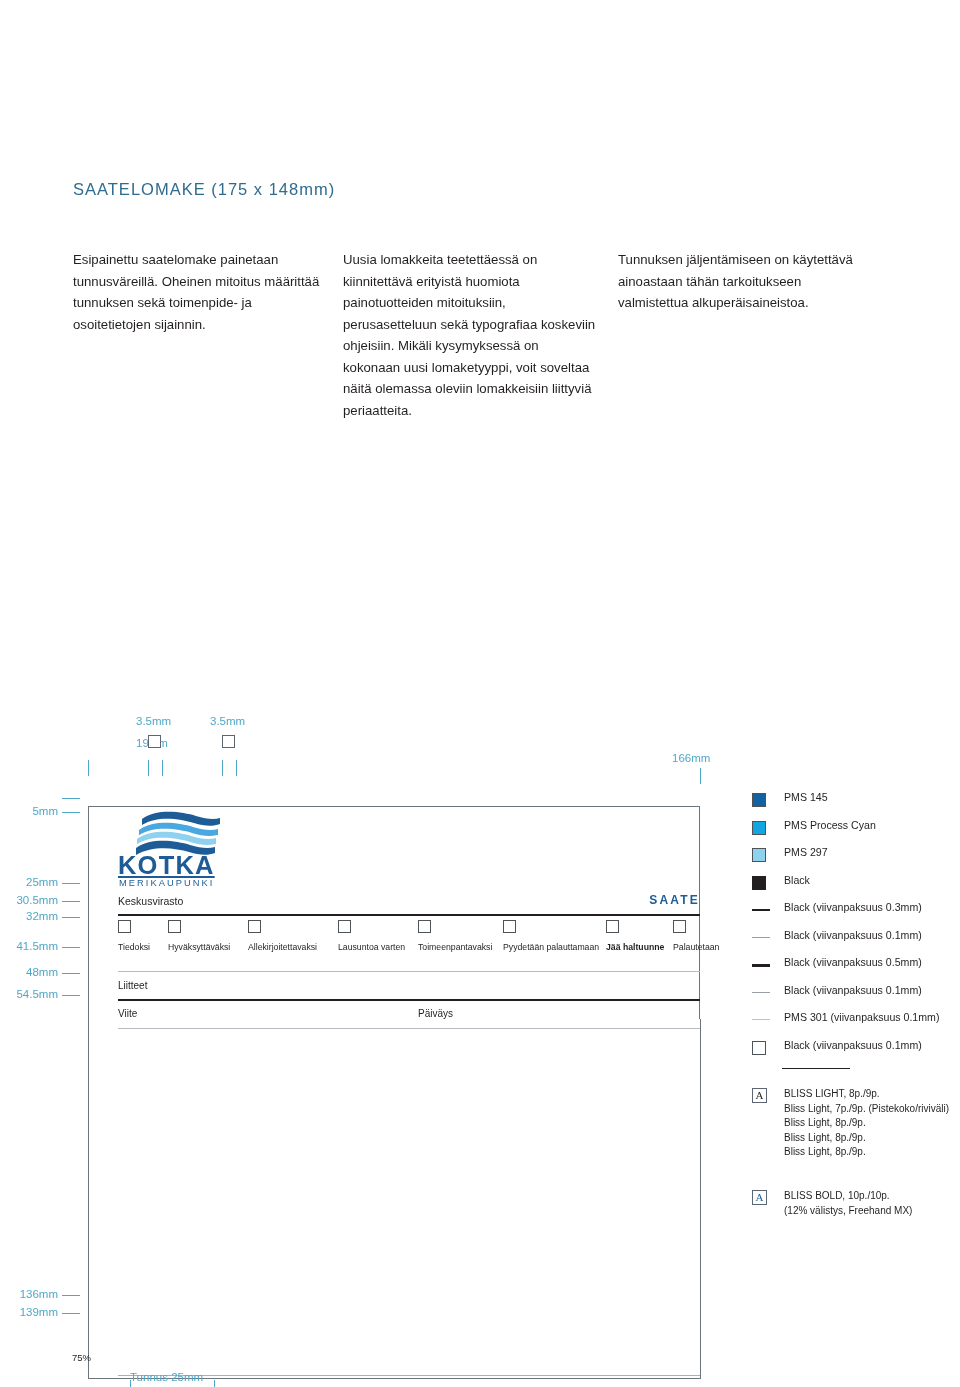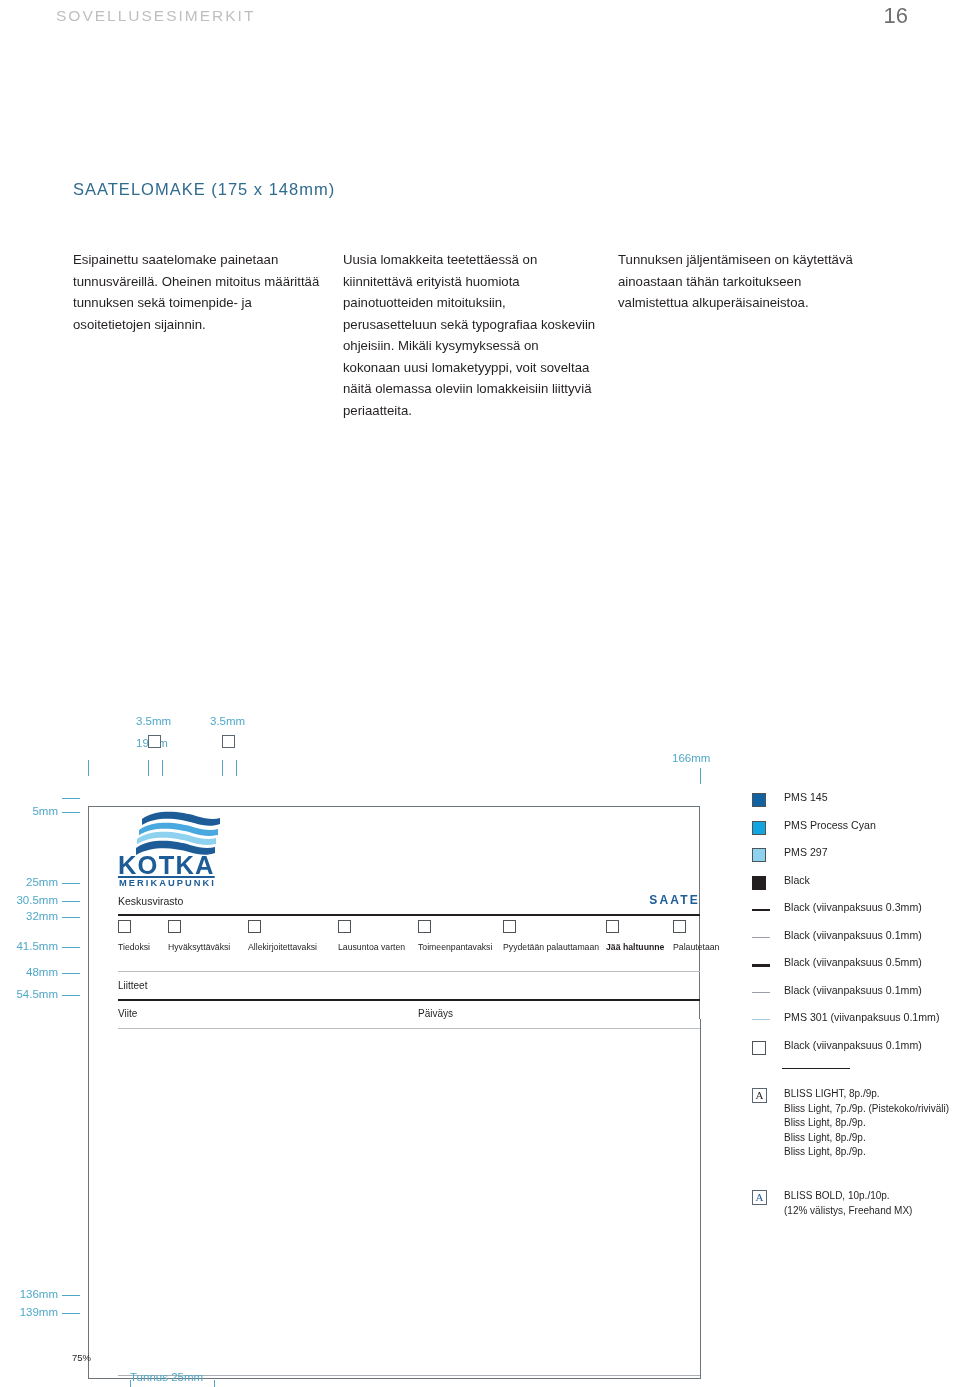--- a/index.html
+++ b/index.html
@@ -70,21 +70,21 @@
 
   .logo-wrap { position:absolute; left:0px; top:0px; width:112px; height:78px; }
   .logo-wave { position:absolute; left:18px; top:0px; }
   .logo-kotka {
     position:absolute; left:0px; top:43px;
     font-size:25.5px; font-weight:bold; letter-spacing:1.2px;
     color:#1d5c96; line-height:25px;text-decoration:underline;
   }
   .logo-sub {
     position:absolute; left:1px; top:68px;
-    font-size:9.3px; font-weight:bold; letter-spacing:2.05px;
+    font-size:9.3px; font-weight:normal; letter-spacing:2.05px;
     color:#1d5c96;
   }
 
   .lh-dept {
     position:absolute; left:0px; top:85px;
     font-size:10.5px; color:#231f20;
   }
   .lh-saate {
     position:absolute; right:0px; top:83px;
     font-size:12px; font-weight:bold; letter-spacing:2.2px;
@@ -147,24 +147,20 @@
   .tunnus-lab {
     position:absolute; left:130px; top:1371px;
     font-size:11.5px; color:#4fa8c8;
   }
 </style>
 </head>
 <body>
 
 <div class="page">
 
-  <div class="pg-header">
-    <div class="sect">SOVELLUSESIMERKIT</div>
-    <div class="pnum">16</div>
-  </div>
 
   <div class="sec-title">SAATELOMAKE (175 x 148mm)</div>
 
   <div class="intro">
     <div class="col c1">Esipainettu saatelomake painetaan tunnusväreillä. Oheinen mitoitus määrittää tunnuksen sekä toimenpide- ja osoitetietojen sijainnin.</div>
     <div class="col c2">Uusia lomakkeita teetettäessä on kiinnitettävä erityistä huomiota painotuotteiden mitoituksiin, perusasetteluun sekä typografiaa koskeviin ohjeisiin. Mikäli kysymyksessä on kokonaan uusi lomaketyyppi, voit soveltaa näitä olemassa oleviin lomakkeisiin liittyviä periaatteita.</div>
     <div class="col c3">Tunnuksen jäljentämiseen on käytettävä ainoastaan tähän tarkoitukseen valmistettua alkuperäisaineistoa.</div>
   </div>
 
   <div class="diagram">

